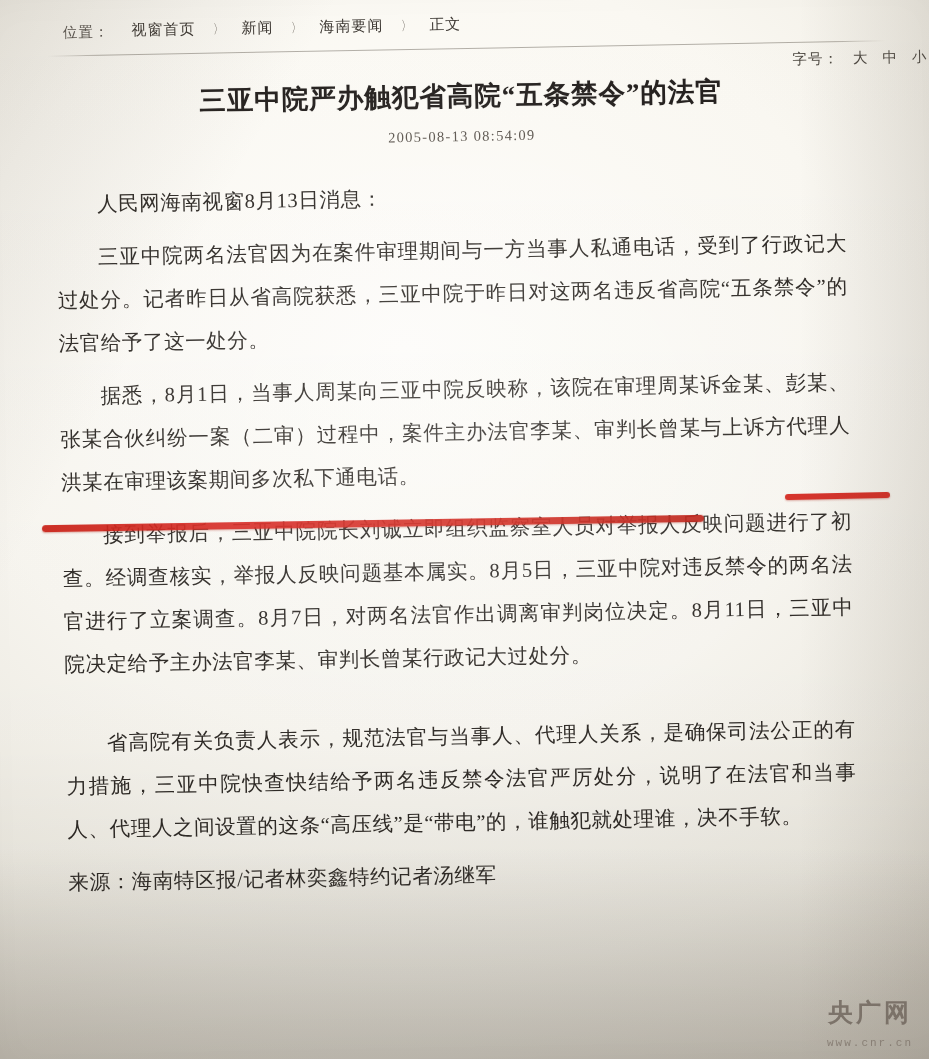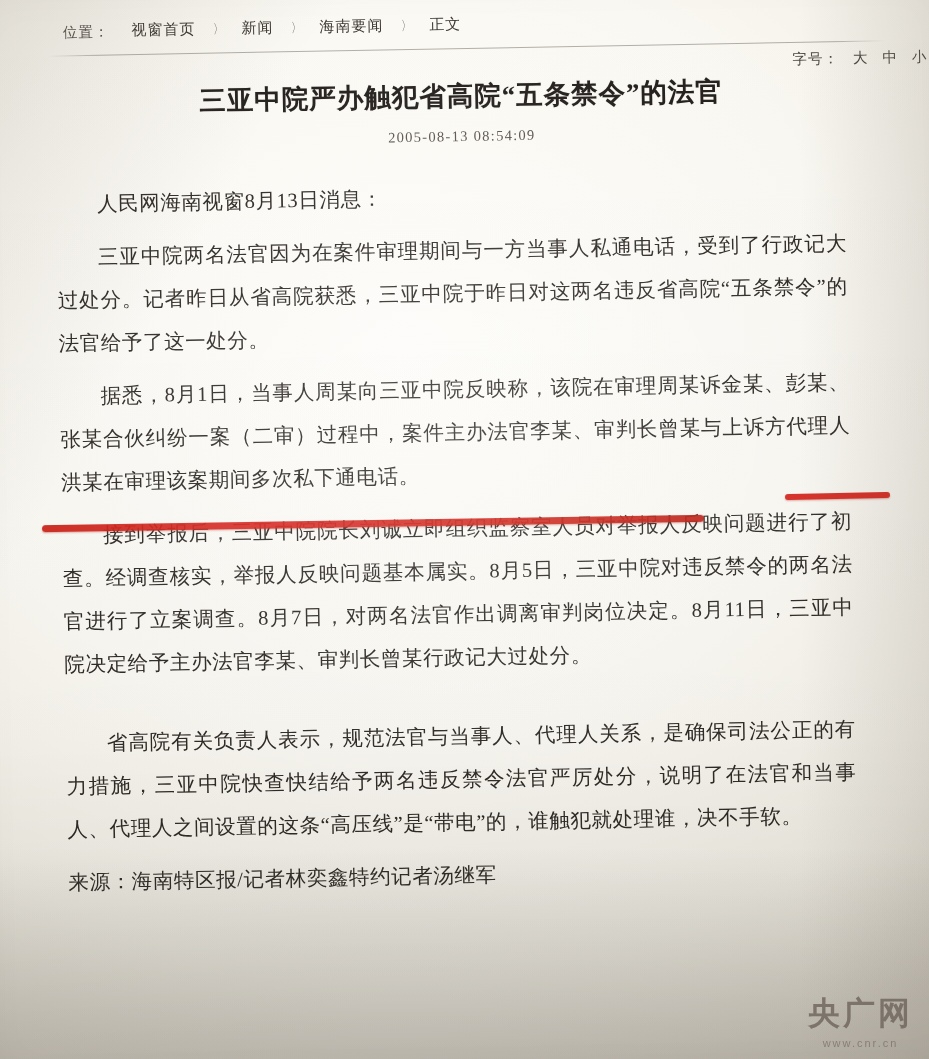--- a/index.html
+++ b/index.html
@@ -183,32 +183,32 @@
   
   #watermark {
     position: absolute;
     right: 16px;
     bottom: 10px;
     text-align: center;
     color: #7d7268;
     opacity: 0.82;
   }
   #watermark .wm-main {
-    font-size: 32px;
+    font-size: 25px;
     font-weight: bold;
     letter-spacing: 3px;
     color: #6f655c;
     font-family: Liberation Serif, serif;
   }
   #watermark .wm-sub {
     font-size: 11px;
     letter-spacing: 2px;
     color: #7f756b;
-    font-family: Liberation Sans, sans-serif;
-    margin-top: 1px;
+    font-family: Liberation Mono, monospace;
+    margin-top: 8px;
   }
 </style>
 </head>
 <body>
 
 <div id="photo">
   <div id="sheet">
     <div class="content">
 
       <div class="crumbbar">

